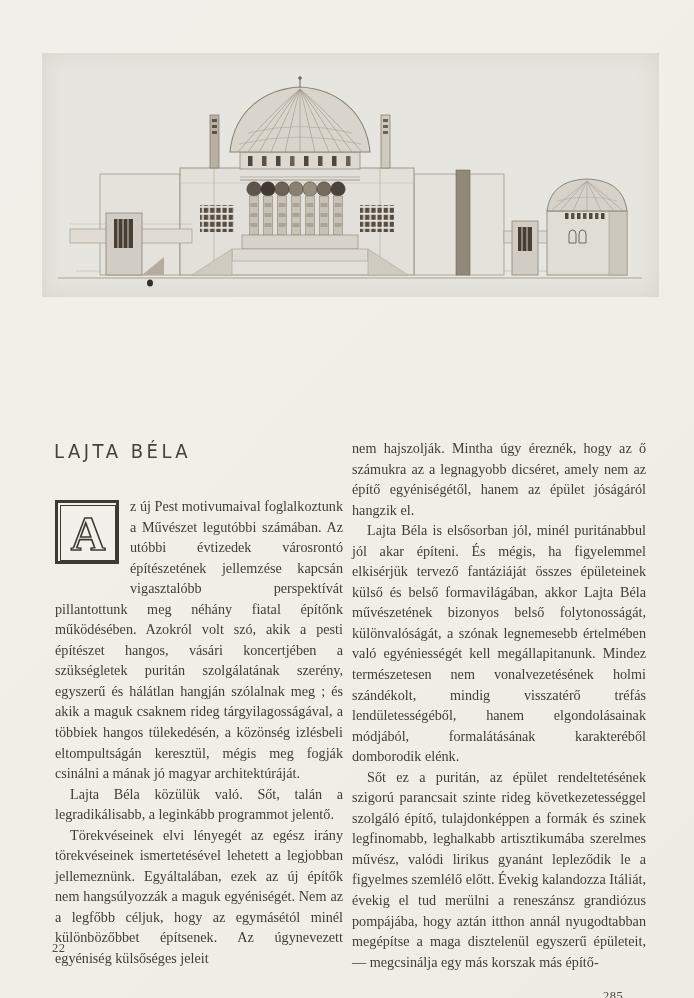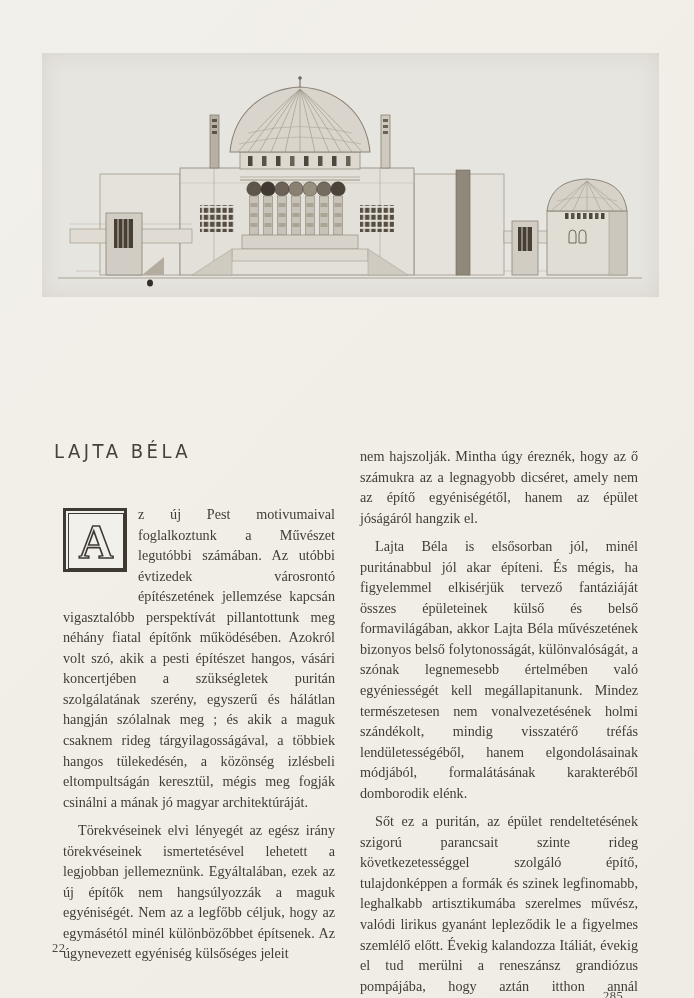--- a/index.html
+++ b/index.html
@@ -21,21 +21,21 @@
   .heading {
     position:absolute; left:54px; top:440px;
     font-family:"DejaVu Sans", sans-serif; font-weight:400;
     font-size:18px; letter-spacing:3.5px; color:#45423b;
     transform:scaleY(1.05); transform-origin:left top;
   }
   .col {
     position:absolute; text-align:justify;
     font-size:14.2px; line-height:20.55px; color:#403d36;
   }
-  .col p { margin:8px; }
+  .col p { margin:0; }
   .col-left  { left:55px;  top:496px; width:288px; }
   .col-right { left:352px; top:438px; width:294px; }
   .indent { text-indent:15px;font-family:Liberation Serif, serif; }
   .dropcap-box {
     float:left; width:54px; height:54px;
     border:3px solid #3e3a32; padding:2px;
     margin:4px 11px 34px 0; background:#f2f0ea;
   }
   .dropcap-inner {
     width:100%; height:100%; border:1.4px solid #3e3a32;
@@ -205,20 +205,21 @@
     <p>
       <span class="dropcap-box">
         <span class="dropcap-inner">
           <svg width="44" height="46" viewBox="0 0 44 46">
             <text x="22" y="40" text-anchor="middle" font-family="Liberation Serif, serif" font-weight="bold" font-size="48" fill="none" stroke="#3e3a32" stroke-width="1.6">A</text>
           </svg>
         </span>
       </span>
       <span>z új Pest motivumaival foglalkoztunk a Művészet legutóbbi számában. Az utóbbi évtizedek városrontó építészetének jellemzése kapcsán vigasztalóbb perspektívát pillantottunk meg néhány fiatal építőnk működésében. Azokról volt szó, akik a pesti építészet hangos, vásári koncertjében a szükségletek puritán szolgálatának szerény, egyszerű és hálátlan hangján szólalnak meg ; és akik a maguk csaknem rideg tárgyilagosságával, a többiek hangos tülekedésén, a közönség izlésbeli eltompultságán keresztül, mégis meg fogják csinálni a mának jó magyar architektúráját.</span>
     </p>
+    <p class="indent">Lajta Béla közülük való. Sőt, talán a legradikálisabb, a leginkább programmot jelentő.</p>
     <p class="indent">Törekvéseinek elvi lényegét az egész irány törekvéseinek ismertetésével lehetett a legjobban jellemeznünk. Egyáltalában, ezek az új építők nem hangsúlyozzák a maguk egyéniségét. Nem az a legfőbb céljuk, hogy az egymásétól minél különbözőbbet építsenek. Az úgynevezett egyéniség külsőséges jeleit</p>
   </div>
 
   <div class="col col-right">
     <p>nem hajszolják. Mintha úgy éreznék, hogy az ő számukra az a legnagyobb dicséret, amely nem az építő egyéniségétől, hanem az épület jóságáról hangzik el.</p>
     <p class="indent">Lajta Béla is elsősorban jól, minél puritánabbul jól akar építeni. És mégis, ha figyelemmel elkisérjük tervező fantáziáját összes épületeinek külső és belső formavilágában, akkor Lajta Béla művészetének bizonyos belső folytonosságát, különvalóságát, a szónak legnemesebb értelmében való egyéniességét kell megállapitanunk. Mindez természetesen nem vonalvezetésének holmi szándékolt, mindig visszatérő tréfás lendületességéből, hanem elgondolásainak módjából, formalátásának karakteréből domborodik elénk.</p>
     <p class="indent">Sőt ez a puritán, az épület rendeltetésének szigorú parancsait szinte rideg következetességgel szolgáló építő, tulajdonképpen a formák és szinek legfinomabb, leghalkabb artisztikumába szerelmes művész, valódi lirikus gyanánt lepleződik le a figyelmes szemlélő előtt. Évekig kalandozza Itáliát, évekig el tud merülni a reneszánsz grandiózus pompájába, hogy aztán itthon annál nyugodtabban megépítse a maga disztelenül egyszerű épületeit, — megcsinálja egy más korszak más építő-</p>
   </div>
 
   <div class="pagenum pagenum-left">22</div>

